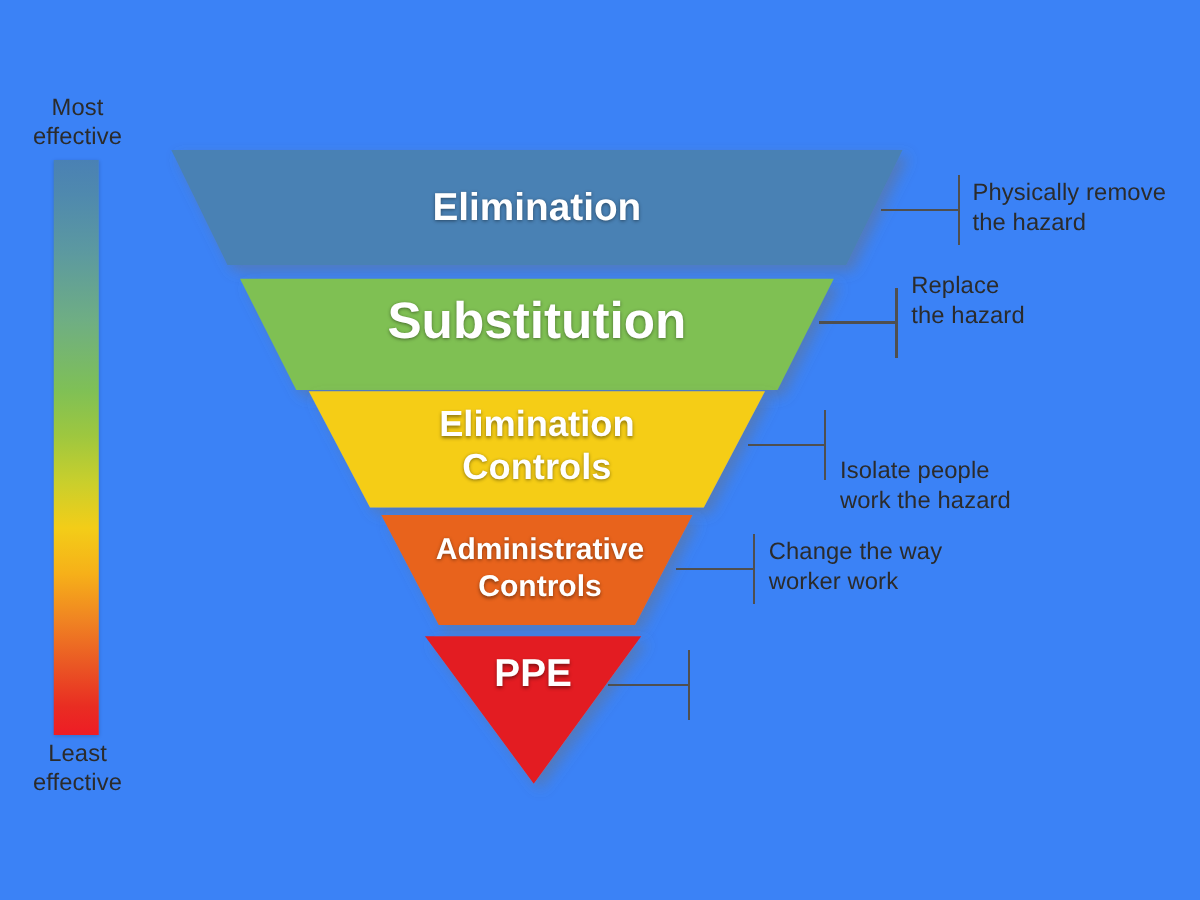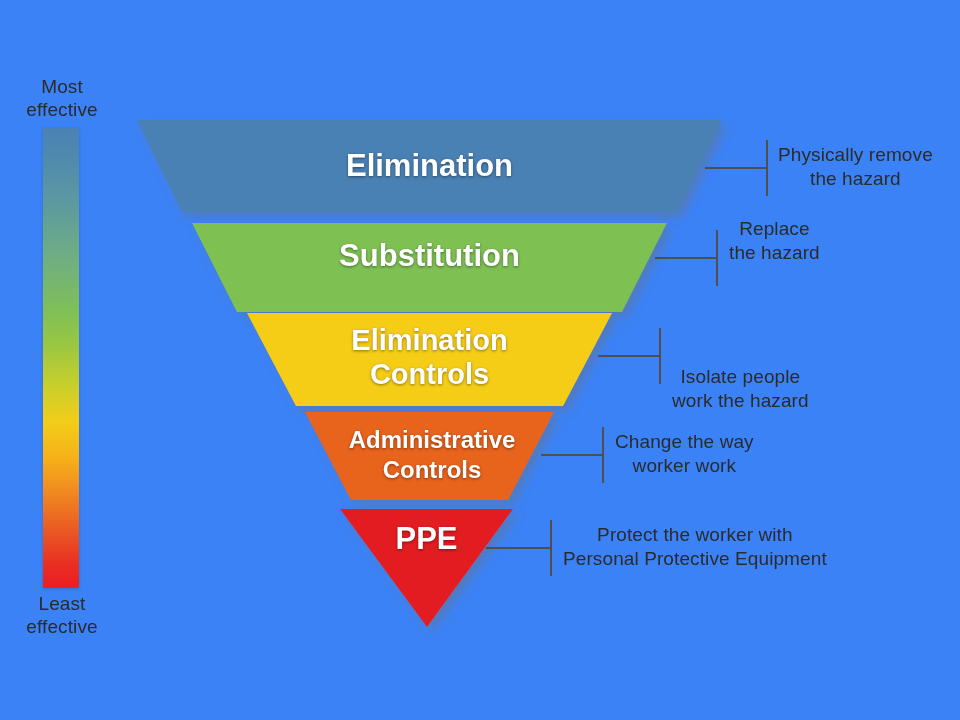--- a/index.html
+++ b/index.html
@@ -77,21 +77,21 @@
   .band-text .ln { display: block; }
   .callout-text {
     position: absolute;
     font-family: "Liberation Sans", sans-serif;
     font-size: 19px;
     line-height: 24px;
     color: #2b2b2b;
     white-space: nowrap;
     letter-spacing: 0.1px;
   }
-  .callout-text .ln { display: block; text-align: center; }
+  .callout-text .ln { display: block; }
 </style>
 </head>
 <body>
 
 <div id="stage">
 
   <div class="scale-label" id="scale-label-most">
     <span class="ln">Most</span>
     <span class="ln">effective</span>
   </div>
@@ -139,21 +139,21 @@
 
       <line x1="486" y1="548" x2="550" y2="548"></line>
       <line x1="551" y1="520" x2="551" y2="576"></line>
     </g>
   </svg>
 
   <div class="band-text" style="left:182px; top:148px; width:495px; font-size:31px; line-height:36px;">
     <span class="ln">Elimination</span>
   </div>
 
-  <div class="band-text" style="left:237px; top:238px; width:385px; font-size:31px; line-height:36px;">
+  <div class="band-text" style="left:237px; top:238px; width:385px; font-size:41px; line-height:36px;">
     <span class="ln">Substitution</span>
   </div>
 
   <div class="band-text" style="left:262px; top:323px; width:335px; font-size:29px; line-height:34px;">
     <span class="ln">Elimination</span>
     <span class="ln">Controls</span>
   </div>
 
   <div class="band-text" style="left:312px; top:425px; width:240px; font-size:24px; line-height:30px;">
     <span class="ln">Administrative</span>
@@ -177,18 +177,14 @@
   <div class="callout-text" style="left:672px; top:331px;margin-top:34px;">
     <span class="ln">Isolate people</span>
     <span class="ln">work the hazard</span>
   </div>
 
   <div class="callout-text" style="left:615px; top:430px;">
     <span class="ln">Change the way</span>
     <span class="ln">worker work</span>
   </div>
 
-  <div class="callout-text" style="left:563px; top:523px;">
-    <span class="ln">Protect the worker with</span>
-    <span class="ln">Personal Protective Equipment</span>
-  </div>
 
 </div>
 
 </body></html>

